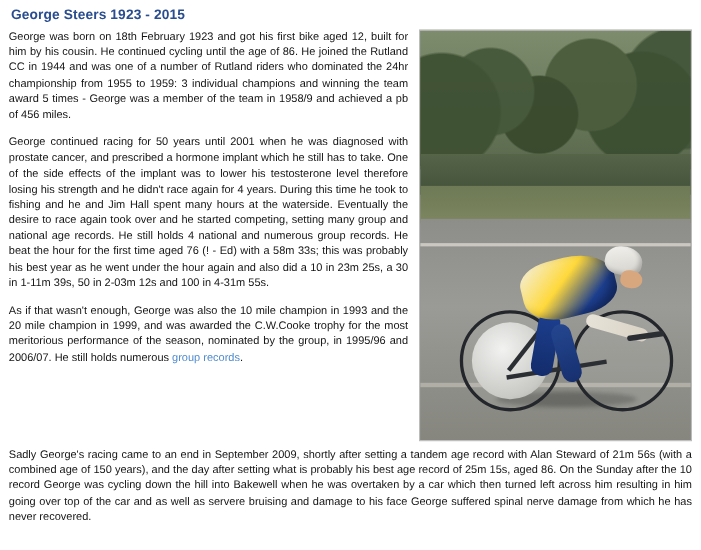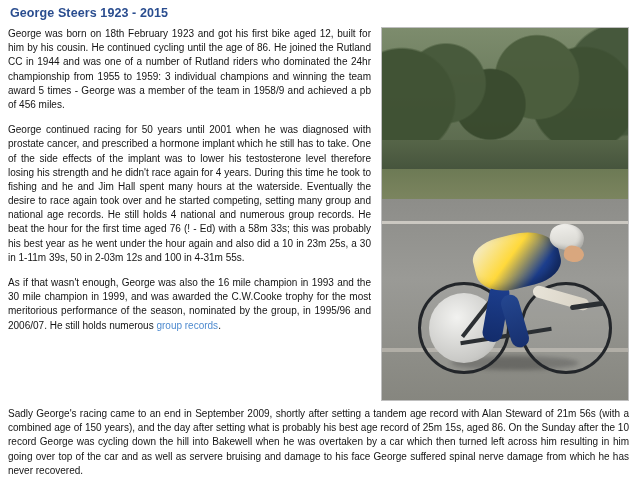--- a/index.html
+++ b/index.html
@@ -219,19 +219,19 @@
     <div class="rider-arm"></div>
     <div class="handlebar"></div>
     <div class="helmet"></div>
     <div class="face"></div>
   </div>
 
   <p class="body-text">George was born on 18th February 1923 and got his first bike aged 12, built for him by his cousin. He continued cycling until the age of 86. He joined the Rutland CC in 1944 and was one of a number of Rutland riders who dominated the 24hr championship from 1955 to 1959: 3 individual champions and winning the team award 5 times - George was a member of the team in 1958/9 and achieved a pb of 456 miles.</p>
 
   <p class="body-text">George continued racing for 50 years until 2001 when he was diagnosed with prostate cancer, and prescribed a hormone implant which he still has to take. One of the side effects of the implant was to lower his testosterone level therefore losing his strength and he didn't race again for 4 years. During this time he took to fishing and he and Jim Hall spent many hours at the waterside. Eventually the desire to race again took over and he started competing, setting many group and national age records. He still holds 4 national and numerous group records. He beat the hour for the first time aged 76 (! - Ed) with a 58m 33s; this was probably his best year as he went under the hour again and also did a 10 in 23m 25s, a 30 in 1-11m 39s, 50 in 2-03m 12s and 100 in 4-31m 55s.</p>
 
-  <p class="body-text"><span>As if that wasn't enough, George was also the 16 mile champion in 1993 and the 30 mile champion in 1999, and was awarded the C.W.Cooke trophy for the most meritorious performance of the season, nominated by the group, in 1995/96 and 2006/07. He still holds numerous </span><a class="link" href="#">group records</a><span>.</span></p>
+  <p class="body-text"><span>As if that wasn't enough, George was also the 10 mile champion in 1993 and the 20 mile champion in 1999, and was awarded the C.W.Cooke trophy for the most meritorious performance of the season, nominated by the group, in 1995/96 and 2006/07. He still holds numerous </span><a class="link" href="#">group records</a><span>.</span></p>
 
   <div class="clearfix"></div>
 
   <p class="body-text">Sadly George's racing came to an end in September 2009, shortly after setting a tandem age record with Alan Steward of 21m 56s (with a combined age of 150 years), and the day after setting what is probably his best age record of 25m 15s, aged 86. On the Sunday after the 10 record George was cycling down the hill into Bakewell when he was overtaken by a car which then turned left across him resulting in him going over top of the car and as well as servere bruising and damage to his face George suffered spinal nerve damage from which he has never recovered.</p>
 
 </div>
 
 </body></html>

